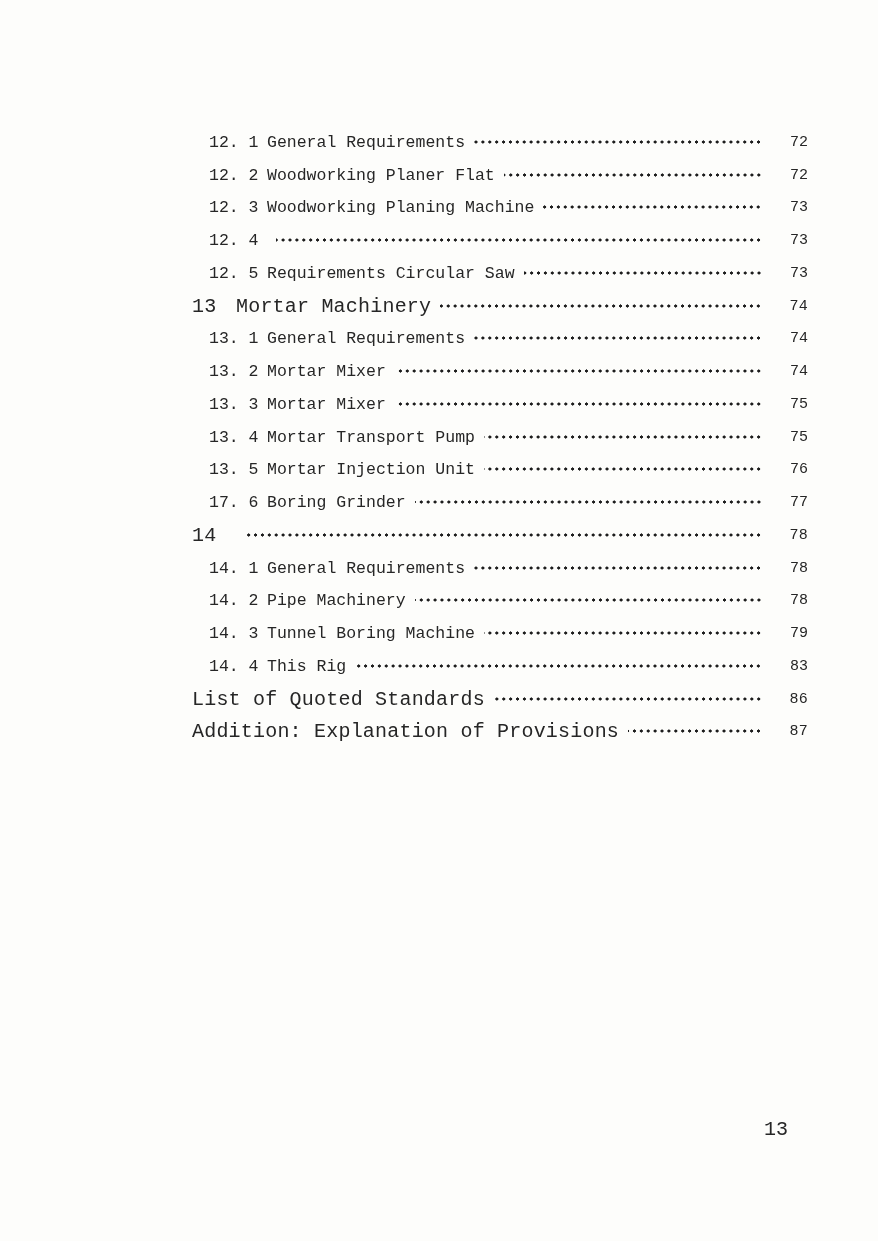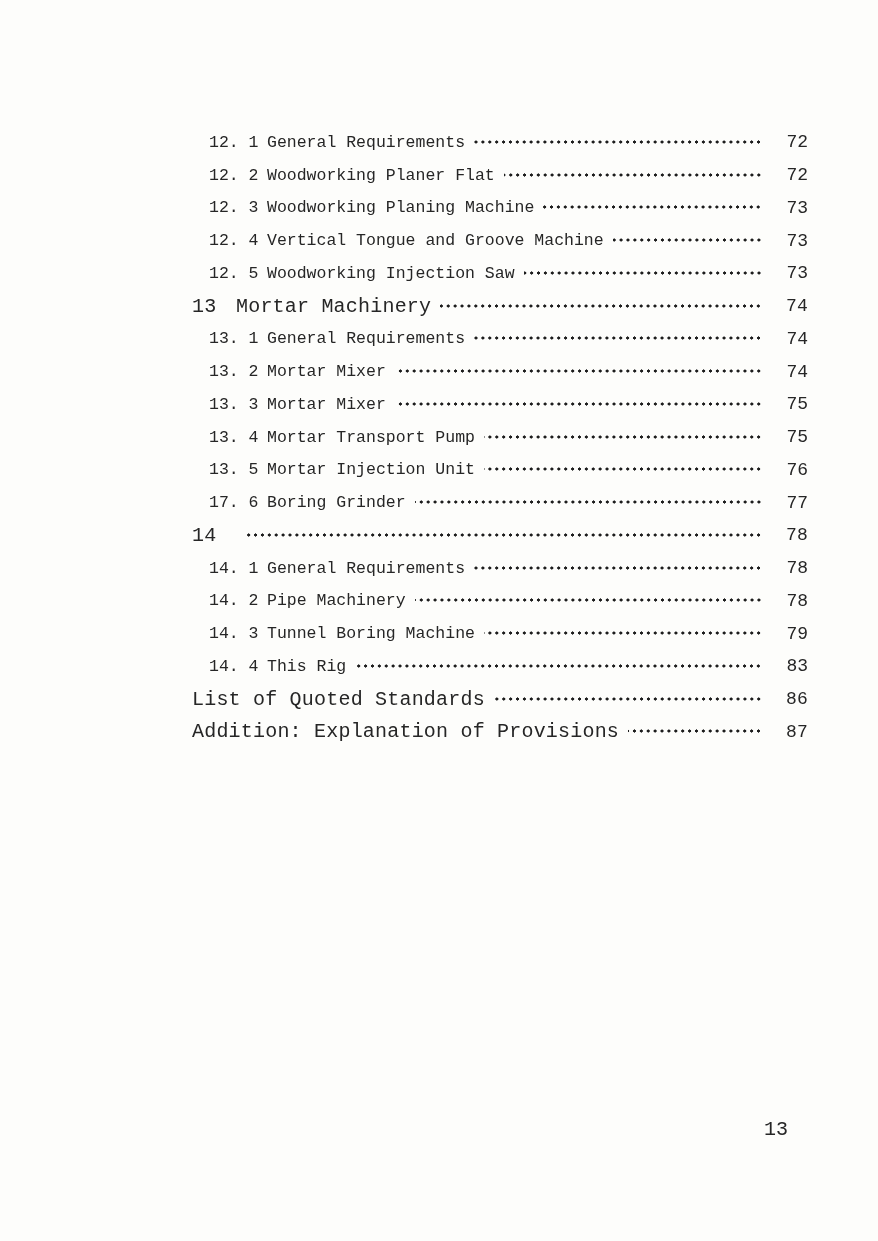--- a/index.html
+++ b/index.html
@@ -38,21 +38,21 @@
     background-image: radial-gradient(circle, #1d1d1d 1.45px, rgba(0,0,0,0) 1.65px);
     background-size: 6.9px 6px;
     background-repeat: repeat-x;
     background-position: right center;
     min-width: 14px;
   }
   .pg {
     flex: 0 0 auto;
     min-width: 36px;
     text-align: right;
-    font-size: 18px;
+    font-size: 15px;
   }
   .footer-page-num {
     position: absolute;
     left: 764px;
     top: 1118px;
     font-size: 20px;
     color: #262626;
   }
 </style>
 </head>
@@ -73,27 +73,26 @@
     <span class="pg">72</span>
   </div>
       <div class="row sub">
     <span class="num">12. 3</span>
     <span class="title">Woodworking Planing Machine</span>
     <span class="leader"></span>
     <span class="pg">73</span>
   </div>
       <div class="row sub">
     <span class="num">12. 4</span>
-    <span class="title">Vertical Tongue and Groove Machine</span>
     <span class="leader"></span>
     <span class="pg">73</span>
   </div>
       <div class="row sub">
     <span class="num">12. 5</span>
-    <span class="title">Woodworking Injection Saw</span>
+    <span class="title">Requirements Circular Saw</span>
     <span class="leader"></span>
     <span class="pg">73</span>
   </div>
       <div class="row chapter">
     <span class="num">13</span>
     <span class="title">Mortar Machinery</span>
     <span class="leader"></span>
     <span class="pg">74</span>
   </div>
       <div class="row sub">

